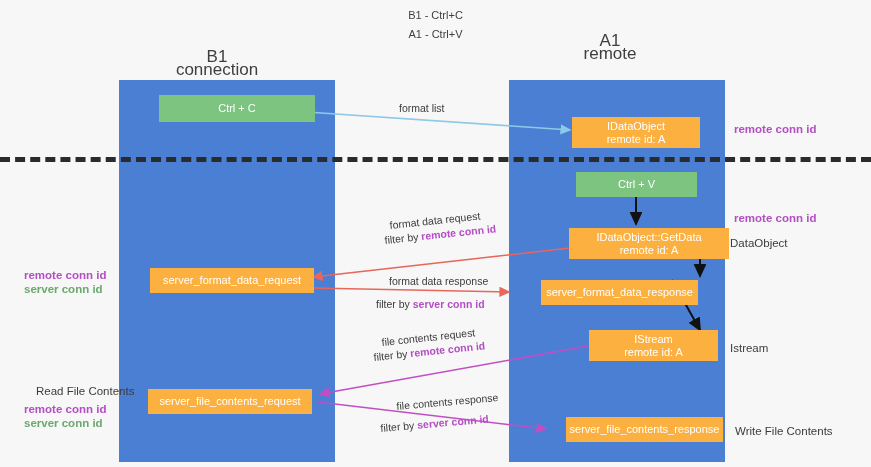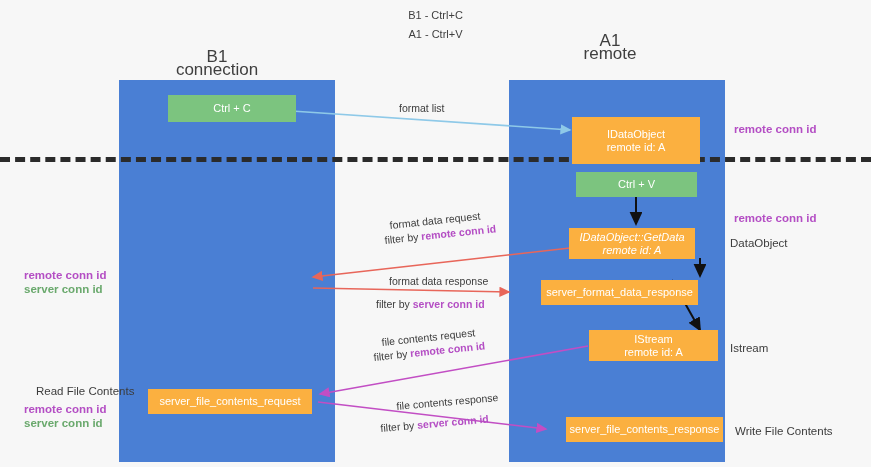--- a/index.html
+++ b/index.html
@@ -113,38 +113,41 @@
 
     <path d="M700,258 L700,276" stroke="#111111" stroke-width="2" fill="none" marker-end="url(#ar-blk)"></path>
 
     <path d="M588,346 L320,394" stroke="#c24ec4" stroke-width="1.6" fill="none" marker-end="url(#ar-mag)"></path>
 
     <path d="M318,402 L546,429" stroke="#c24ec4" stroke-width="1.6" fill="none" marker-end="url(#ar-mag)"></path>
   </svg>
 
   <div class="dashed"></div>
 
-  <div class="node green" style="left:168px;top:95px;width:128px;height:27px;">
+  <div class="node green" style="left:159px;top:95px;width:156px;height:27px;">
     <span>Ctrl + C</span>
   </div>
 
-  <div class="node orange" style="left:572px;top:117px;width:128px;height:47px;">
+  <div class="node orange" style="left:572px;top:117px;width:128px;height:31px;">
     <span>IDataObject</span>
     <span>remote id: A</span>
   </div>
 
   <div class="node green" style="left:576px;top:172px;width:121px;height:25px;">
     <span>Ctrl + V</span>
   </div>
 
-  <div class="node orange" style="left:569px;top:228px;width:126px;height:31px;font-style:italic;">
+  <div class="node orange" style="left:569px;top:228px;width:160px;height:31px;">
     <span>IDataObject::GetData</span>
     <span>remote id: A</span>
   </div>
 
+  <div class="node orange" style="left:150px;top:268px;width:164px;height:25px;">
+    <span>server_format_data_request</span>
+  </div>
 
   <div class="node orange" style="left:513px;top:280px;width:157px;height:25px;margin-left:28px;">
     <span>server_format_data_response</span>
   </div>
 
   <div class="node orange" style="left:589px;top:330px;width:129px;height:31px;">
     <span>IStream</span>
     <span>remote id: A</span>
   </div>
 

